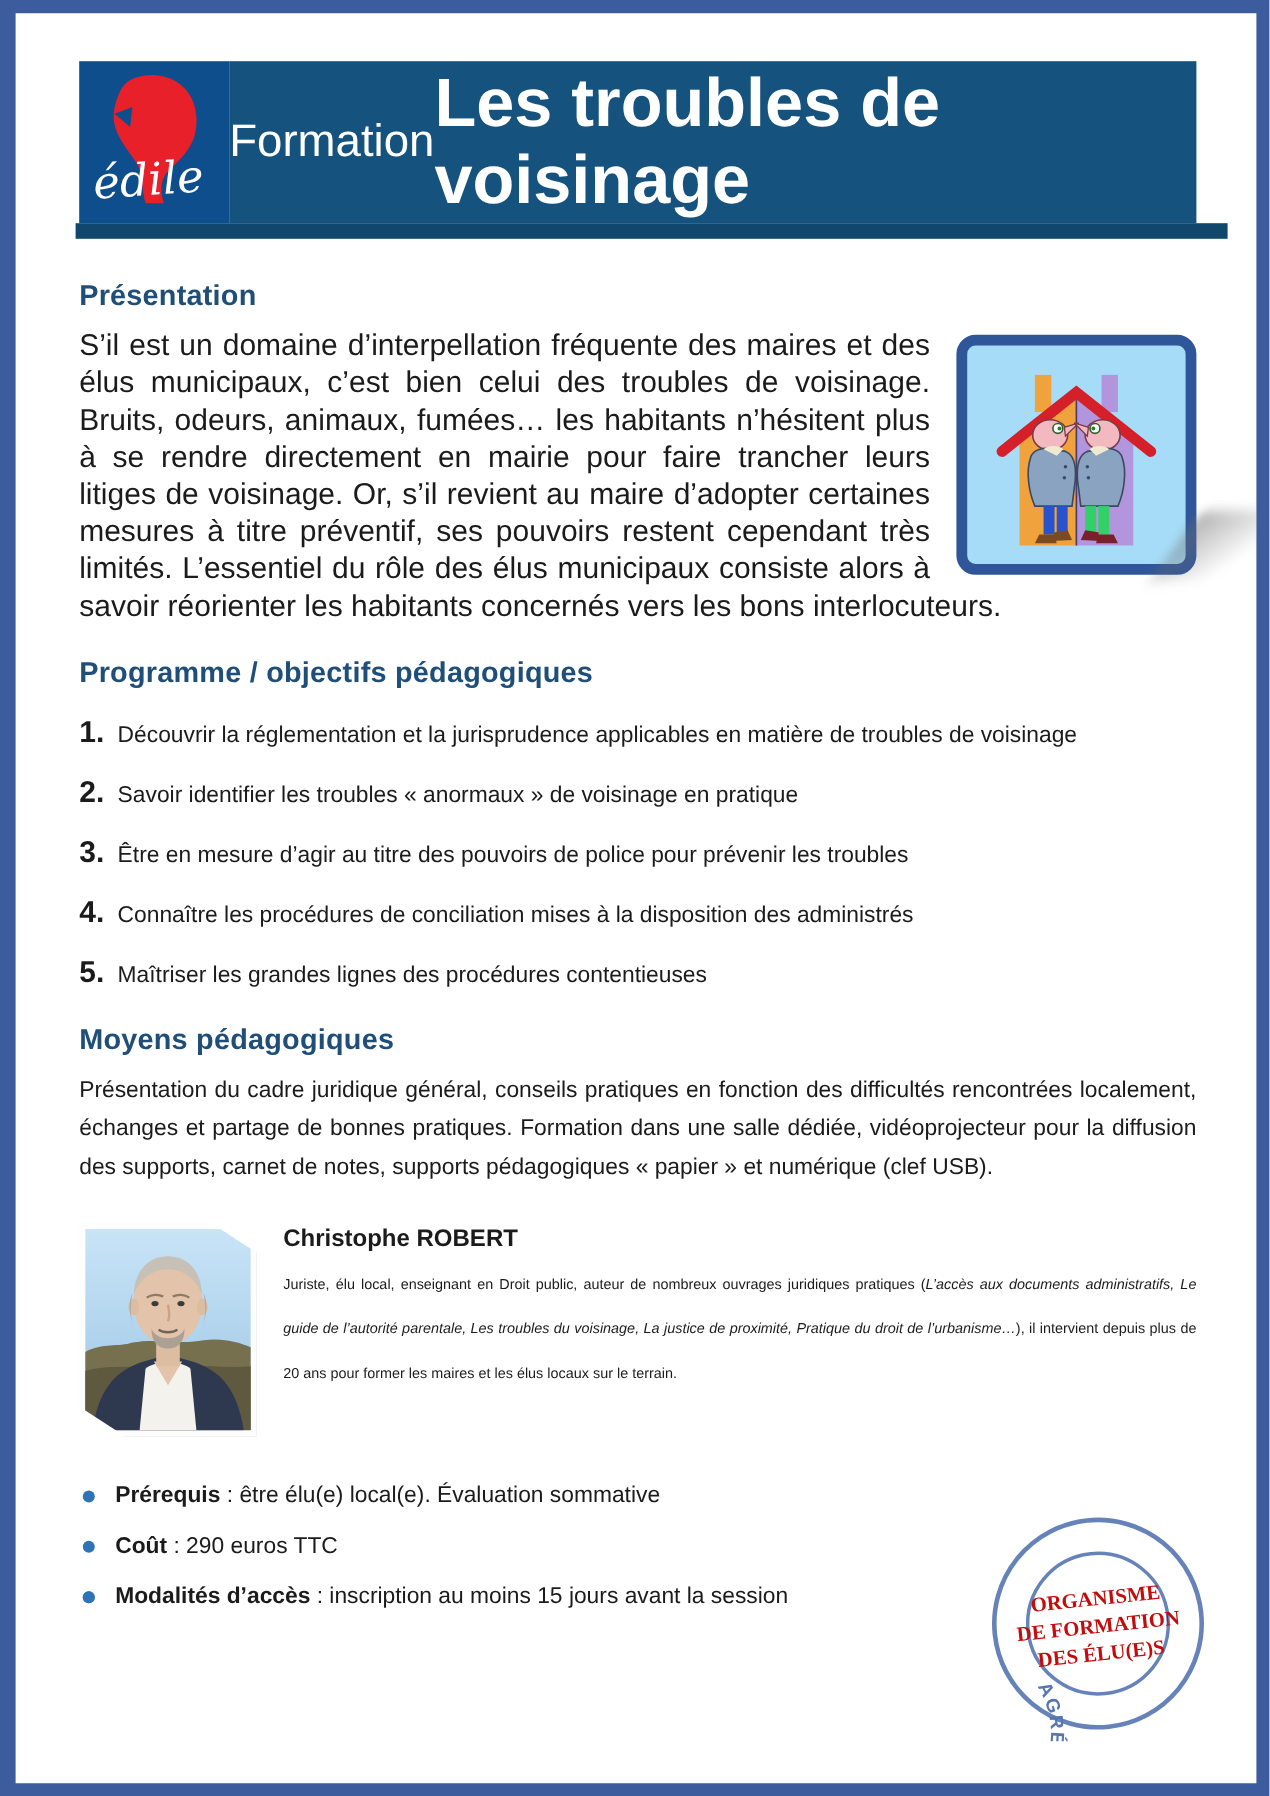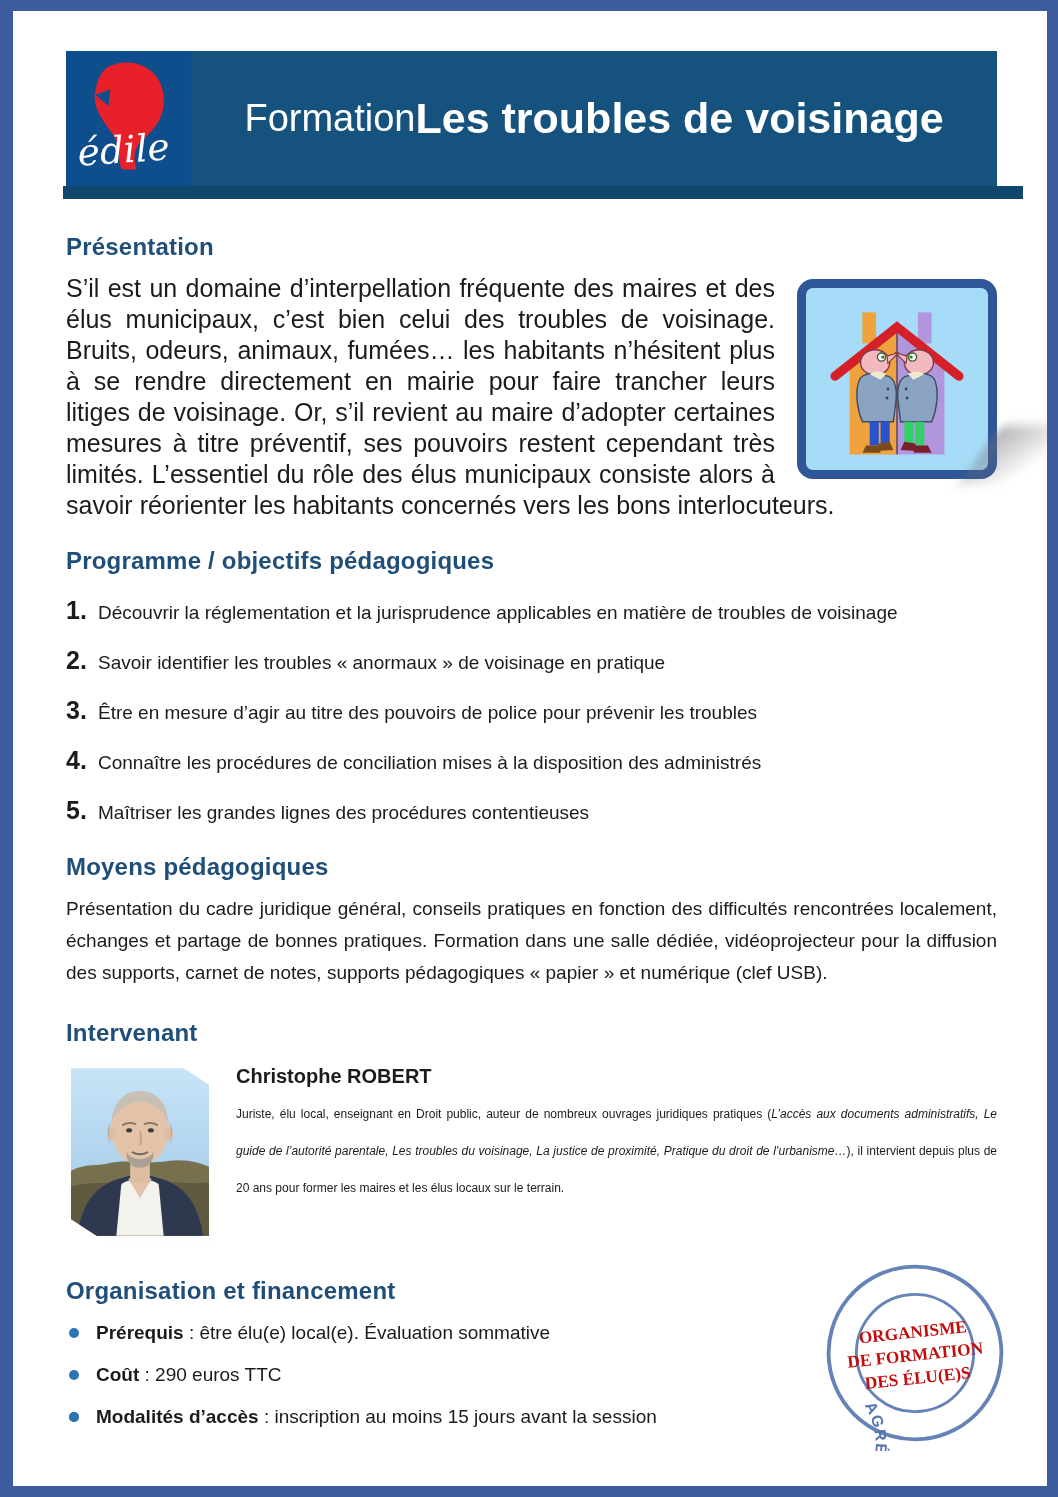--- a/index.html
+++ b/index.html
@@ -22,21 +22,21 @@
   .logo-box {
     width:125px; background:#0f4e8c; flex:0 0 125px;
     display:flex; align-items:center; justify-content:center;
   }
   .banner-main {
     flex:1; background:#15527e; color:#fff;
     display:flex; align-items:center; justify-content:center;
     line-height:1.12;
   }
   .banner-title1 { font-size:38px; font-weight:400; }
-  .banner-title2 { font-size:43px; font-weight:700; }
+  .banner-title2 { font-size:57px; font-weight:700; }
   .banner-shadow {
     height:13px; background:#10486d;
     margin-left:-3px; margin-right:-26px;
   }
 
   
   h2.sec {
     color:#1f4e79; font-size:24px; font-weight:700;
     margin:0; letter-spacing:.2px;
   }
@@ -202,21 +202,20 @@
         <span class="prog-text">Maîtriser les grandes lignes des procédures contentieuses</span>
       </div>
     </div>
 
     <div class="moyens-wrap">
       <h2 class="sec">Moyens pédagogiques</h2>
       <div class="moyens-body">Présentation du cadre juridique général, conseils pratiques en fonction des difficultés rencontrées localement, échanges et partage de bonnes pratiques. Formation dans une salle dédiée, vidéoprojecteur pour la diffusion des supports, carnet de notes, supports pédagogiques « papier » et numérique (clef USB).</div>
     </div>
 
     <div class="interv-wrap">
-      <h2 class="sec">Intervenant</h2>
       <div class="interv-row">
         <div class="photo-outer">
           <svg width="138" height="168" viewBox="0 0 140 170">
             <defs>
               <linearGradient id="skyg" x1="0" y1="0" x2="0" y2="1">
                 <stop offset="0" stop-color="#c8e4f7"></stop>
                   <stop offset="1" stop-color="#9cc6e4"></stop>
               </linearGradient>
             </defs>
             <rect x="0" y="0" width="140" height="170" fill="url(#skyg)"></rect>
@@ -248,21 +247,20 @@
           </svg>
         </div>
         <div class="interv-text">
           <div class="interv-name">Christophe ROBERT</div>
           <div class="interv-bio"><span>Juriste, élu local, enseignant en Droit public, auteur de nombreux ouvrages juridiques pratiques (</span><span class="it">L’accès aux documents administratifs, Le guide de l’autorité parentale, Les troubles du voisinage, La justice de proximité, Pratique du droit de l’urbanisme…</span><span>), il intervient depuis plus de 20 ans pour former les maires et les élus locaux sur le terrain.</span></div>
         </div>
       </div>
     </div>
 
     <div class="orga-wrap">
-      <h2 class="sec">Organisation et financement</h2>
       <div class="orga-list">
         <div class="orga-item">
           <span class="orga-dot"></span><span class="orga-lead">Prérequis</span><span> : être élu(e) local(e). Évaluation sommative</span>
         </div>
         <div class="orga-item">
           <span class="orga-dot"></span><span class="orga-lead">Coût</span><span> : 290 euros TTC</span>
         </div>
         <div class="orga-item">
           <span class="orga-dot"></span><span class="orga-lead"></span>
         </div>

